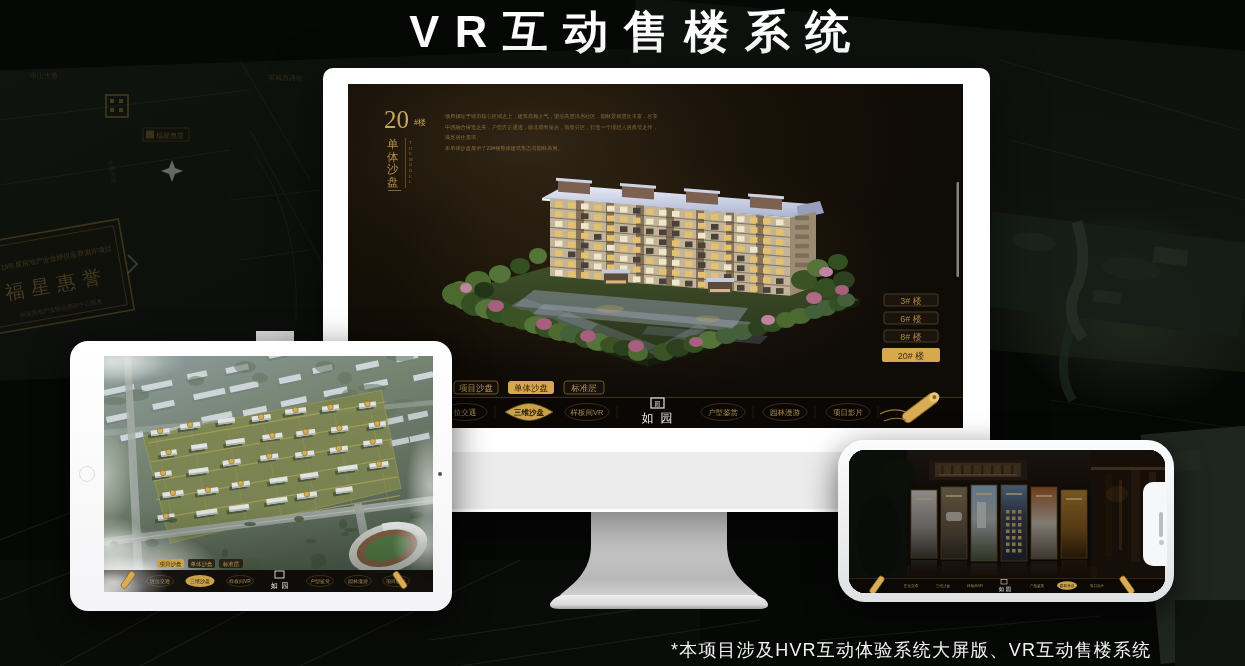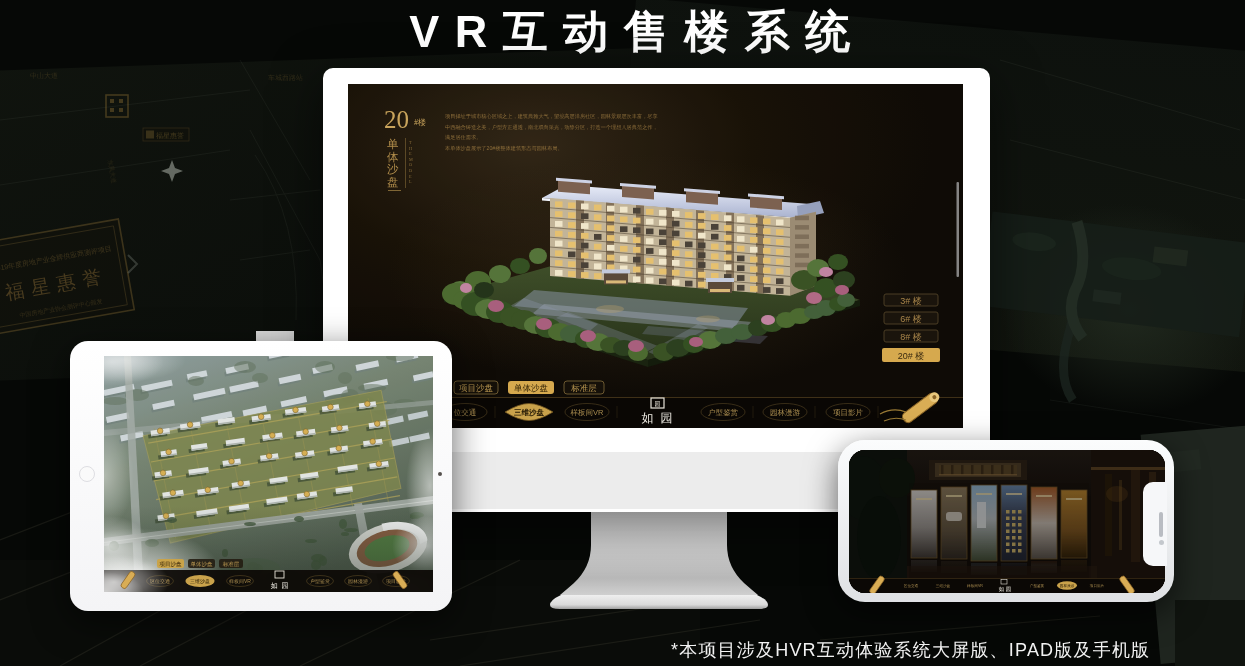--- a/index.html
+++ b/index.html
@@ -976,12 +976,12 @@
       </g>
 </svg>
 </div>
 
 <div class="abs" style="left:1143px;top:482px;width:24px;height:84px;background:#f6f7f9;border-radius:10px 0 0 10px;"></div>
 
 <div class="abs" style="left:1159px;top:512px;width:4px;height:25px;border-radius:2px;background:#b9bcc2;"></div>
 
 <div class="abs" style="left:1158.5px;top:540px;width:5px;height:5px;border-radius:50%;background:#c4c8cd;"></div>
 
-<div class="abs" style="left:671px;top:638px;width:560px;color:#f2f2f2;font-size:18px;letter-spacing:1.2px;">*本项目涉及HVR互动体验系统大屏版、IPAD版及手机版</div>
+<div class="abs" style="left:671px;top:638px;width:560px;color:#f2f2f2;font-size:18px;letter-spacing:1.2px;">*本项目涉及HVR互动体验系统大屏版、VR互动售楼系统</div>
 </body></html>

